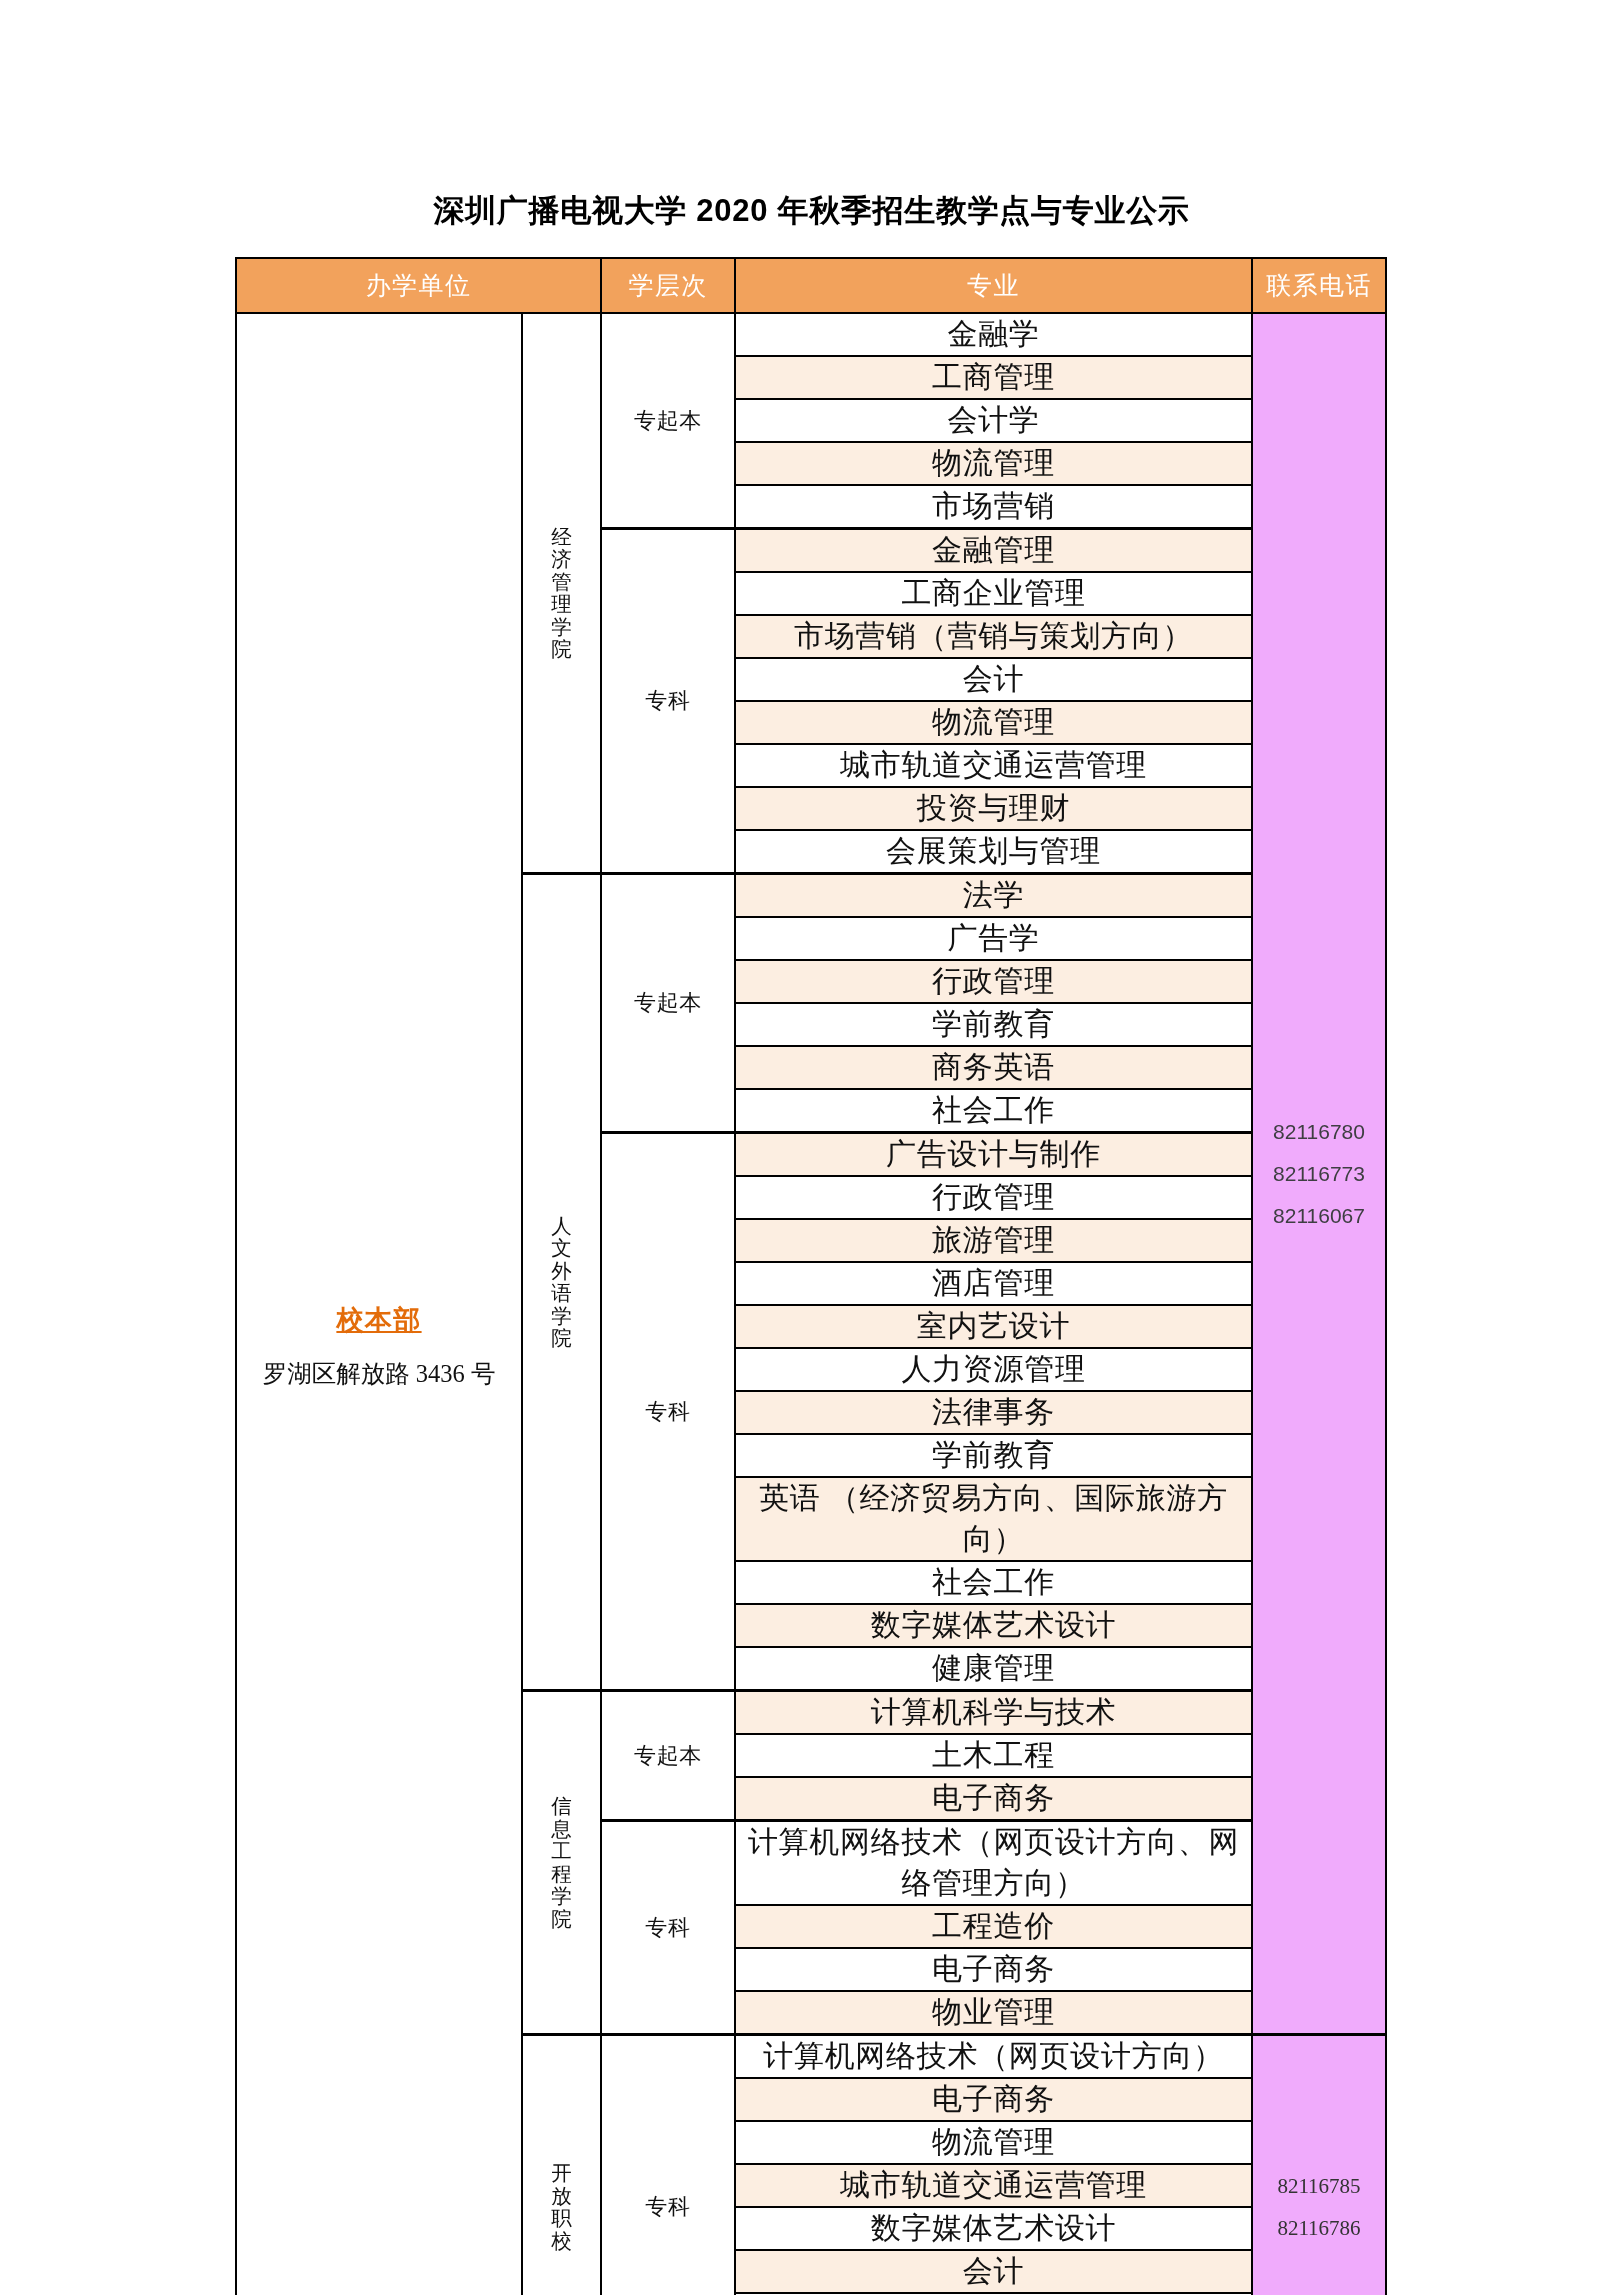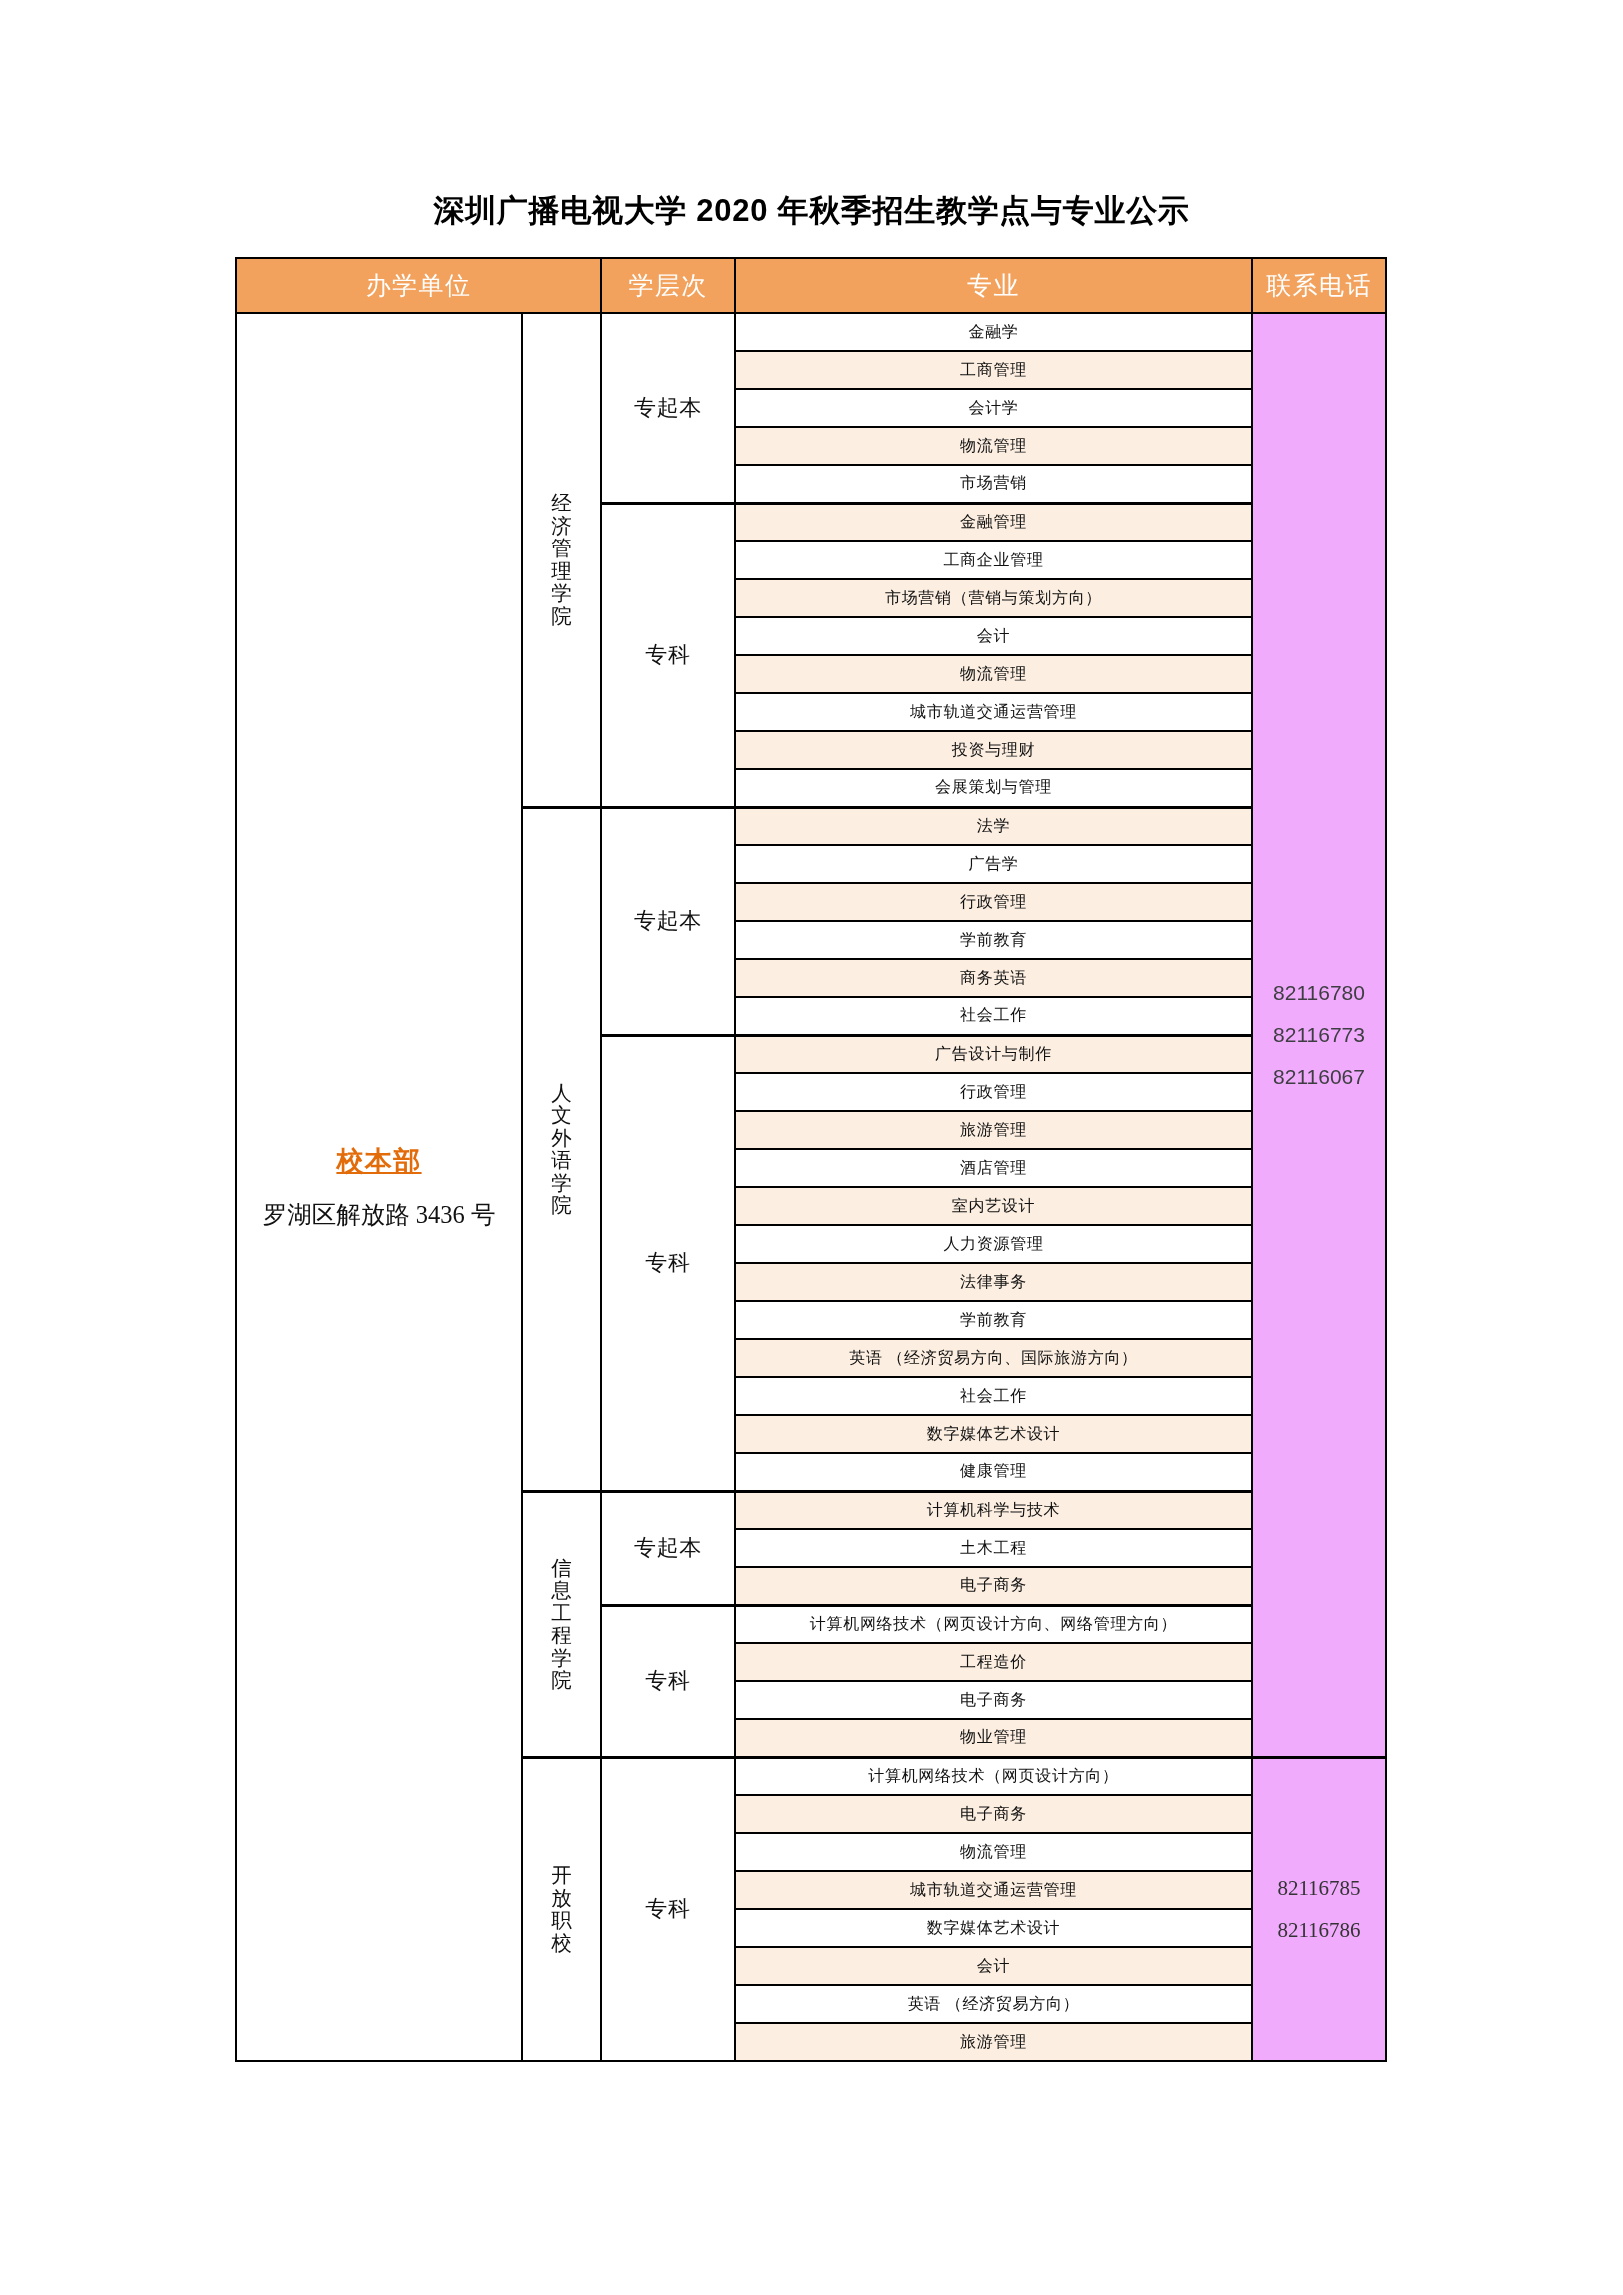--- a/index.html
+++ b/index.html
@@ -45,21 +45,21 @@
   thead tr{height:55px;padding-left:48px;}
   thead th{
     background:#F2A25C;
     color:#ffffff;
     font-weight:400;
     font-size:25px;
     font-family:"Liberation Serif","DejaVu Serif",serif;
     letter-spacing:1.4px;
   }
   tbody tr{height:38px;}
-  td.major{font-size:16px;background:#ffffff;letter-spacing:0.7px;text-align:center;}
+  td.major{font-size:30px;background:#ffffff;letter-spacing:0.7px;text-align:center;}
   td.major.p{background:#FCEEE1;margin-top:36px;}
   td.level{font-size:22px;background:#ffffff;letter-spacing:0.7px;}
   td.college{background:#ffffff;}
   .vtext{
     display:inline-block;
     width:22px;
     font-size:20.5px;
     line-height:22.5px;
     word-break:break-all;
     white-space:normal;

